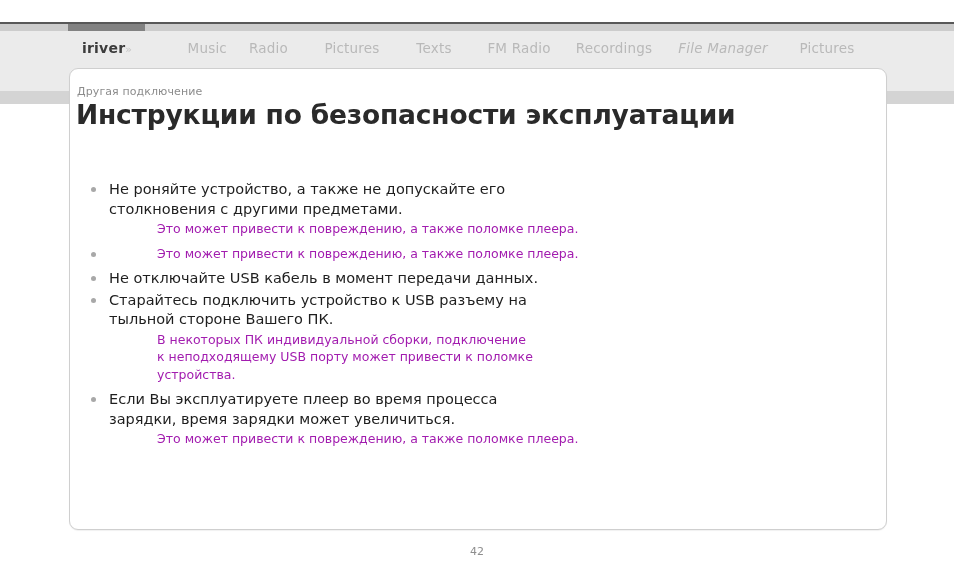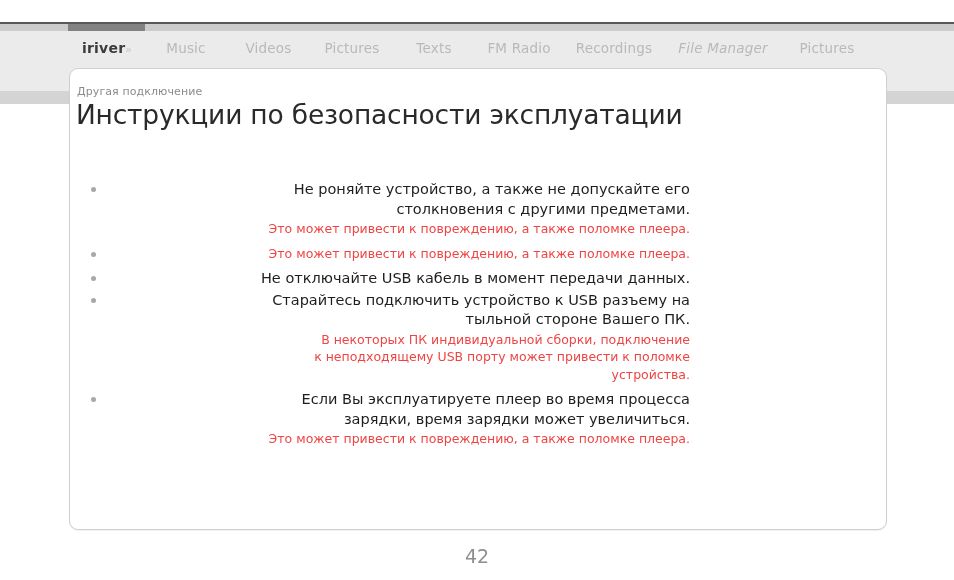--- a/index.html
+++ b/index.html
@@ -117,33 +117,32 @@
     font-size: 11px;
     color: #8c8c8c;
     z-index: 10;
     letter-spacing: 0.1px;
   }
   #page-title {
     position: absolute;
     left: 76px; top: 99px;
     font-size: 26.5px;
     color: #2a2a2a;
-    font-weight: 400;
+    font-weight: 700;
     letter-spacing: -0.2px;
     z-index: 10;
     white-space: nowrap;
   }
 
   
   #bullet-list {
     position: absolute;
     left: 90px; top: 180px;
     width: 600px;
     z-index: 10;
-    text-align: right;
   }
   .bullet-item {
     position: relative;
     padding-left: 19px;
     margin-bottom: 2px;
   }
   .bullet-dot {
     position: absolute;
     left: 1px; top: 7px;
     width: 5px; height: 5px;
@@ -151,34 +150,35 @@
     background: #a8a8a8;
   }
   .bullet-main {
     font-size: 14.5px;
     color: #1e1e1e;
     line-height: 19.5px;
     white-space: pre-line;
   }
   .bullet-sub {
     font-size: 12.5px;
-    color: #ef4444;
+    color: #a21caf;
     line-height: 17.5px;
     white-space: pre-line;
     margin-top: 1px;
     margin-bottom: 7px;
+    margin-left: 48px;
   }
 
   
   #page-number {
     position: absolute;
     left: 0; top: 545px;
     width: 954px;
     text-align: center;
-    font-size: 19px;
+    font-size: 11px;
     color: #8e8e8e;
     z-index: 10;
   }
 </style>
 </head>
 <body>
 
 <div id="top-white"></div>
 <div id="top-rule"></div>
 <div id="tab-strip"></div>
@@ -187,25 +187,25 @@
 <div id="nav-band"></div>
 <div id="nav-shelf"></div>
 <div id="nav-band-right"></div>
 <div id="nav-shelf-right"></div>
 
 <div id="navbar">
   <div class="nav-item brand" style="width:77px; margin-left:68px; justify-content:center;">
     <span>iriver</span>
     <span class="brand-arrows">»</span>
   </div>
-  <div class="nav-item" style="width:82px;">
+  <div class="nav-item" style="width:82px;text-align:right;">
     <span>Music</span>
   </div>
   <div class="nav-item" style="width:83px;">
-    <span>Videos</span>
+    <span>Radio</span>
   </div>
   <div class="nav-item" style="width:84px;">
     <span>Pictures</span>
   </div>
   <div class="nav-item" style="width:80px;">
     <span>Texts</span>
   </div>
   <div class="nav-item" style="width:90px;">
     <span>FM Radio</span>
   </div>

